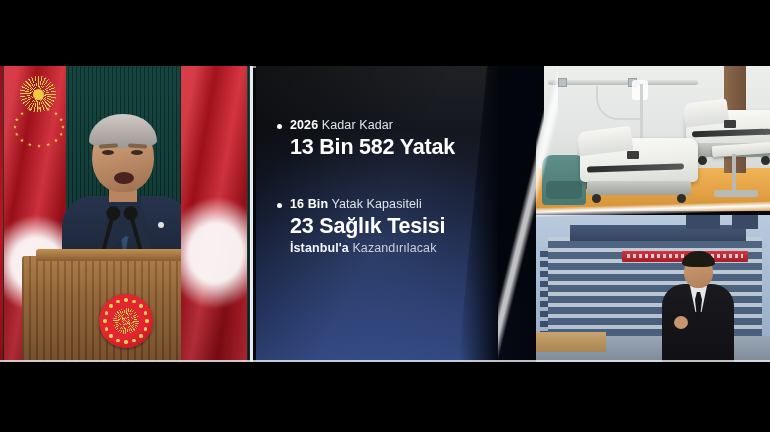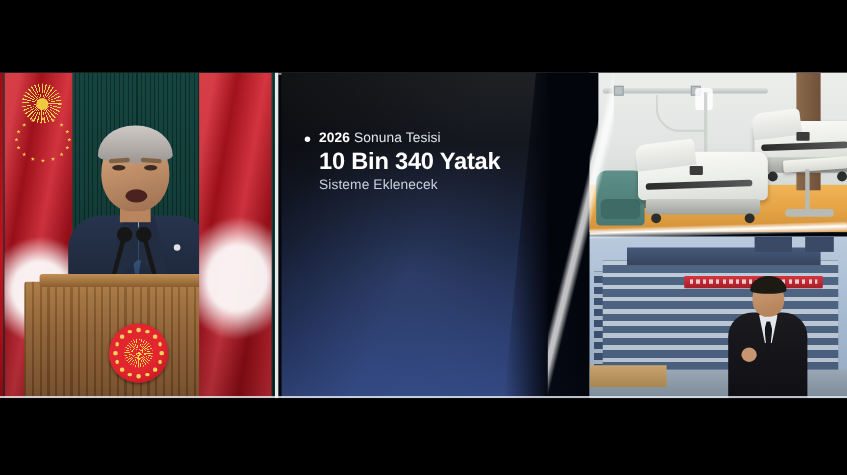--- a/index.html
+++ b/index.html
@@ -482,25 +482,30 @@
       <div id="left-edge-red"></div>
     </div>
 
     <div id="center-panel">
       <div id="center-vignette"></div>
 
       <div id="text-block">
 
         <div class="bullet-group">
           <span class="bullet-dot"></span>
-          <div class="line l-small"><span class="b">2026</span><span> Sonuna Tesisi</span></div>
-          <div class="line l-big">10 Bin 340 Yatak</div>
-          <div class="line l-sub">Sisteme Eklenecek</div>
+          <div class="line l-small"><span class="b">2026</span><span> Kadar Kadar</span></div>
+          <div class="line l-big">13 Bin 582 Yatak</div>
         </div>
 
+        <div class="bullet-group">
+          <span class="bullet-dot"></span>
+          <div class="line l-small"><span class="b">16 Bin</span><span> Yatak Kapasiteli</span></div>
+          <div class="line l-big">23 Sağlık Tesisi</div>
+          <div class="line l-sub"><span class="b">İstanbul'a</span><span> Kazandırılacak</span></div>
+        </div>
 
       </div>
       <div id="center-dark-wedge"></div>
     </div>
 
     <div id="right-top">
       <div class="room-wall"></div>
       <div class="room-floor"></div>
       <div class="room-column"></div>
       <div class="room-rail"></div>

